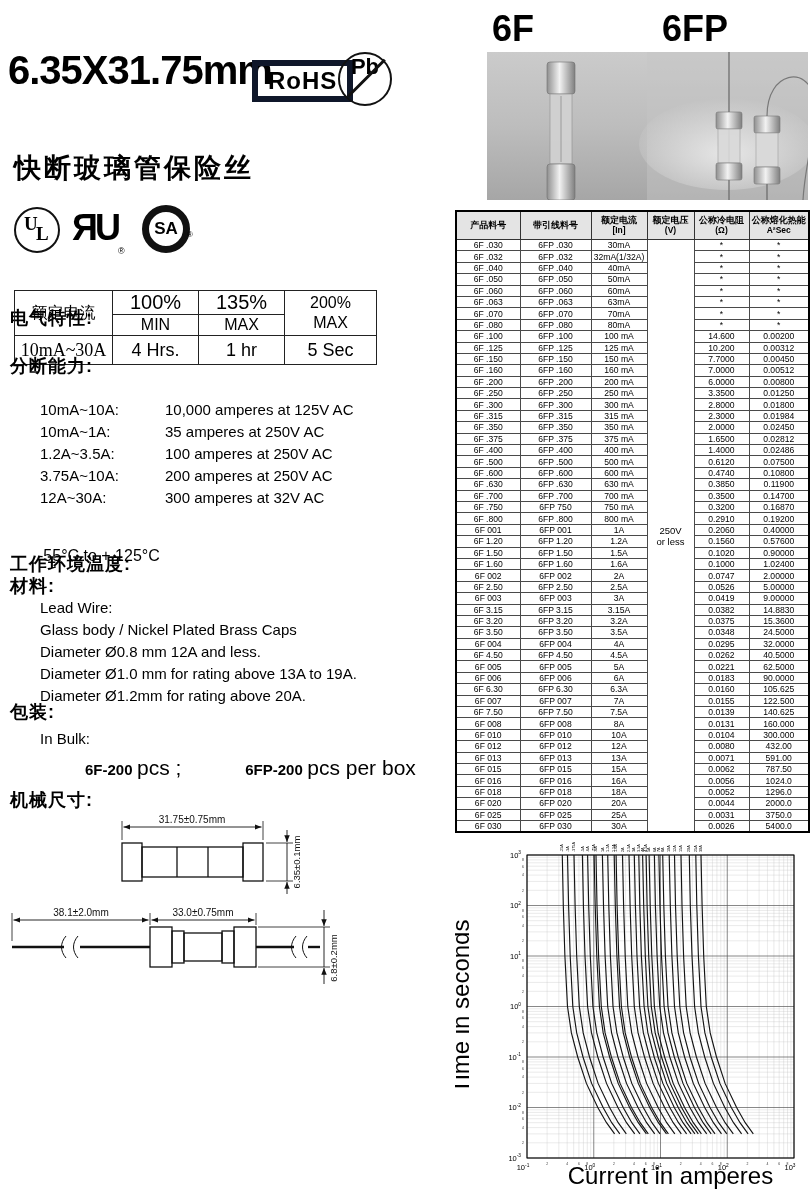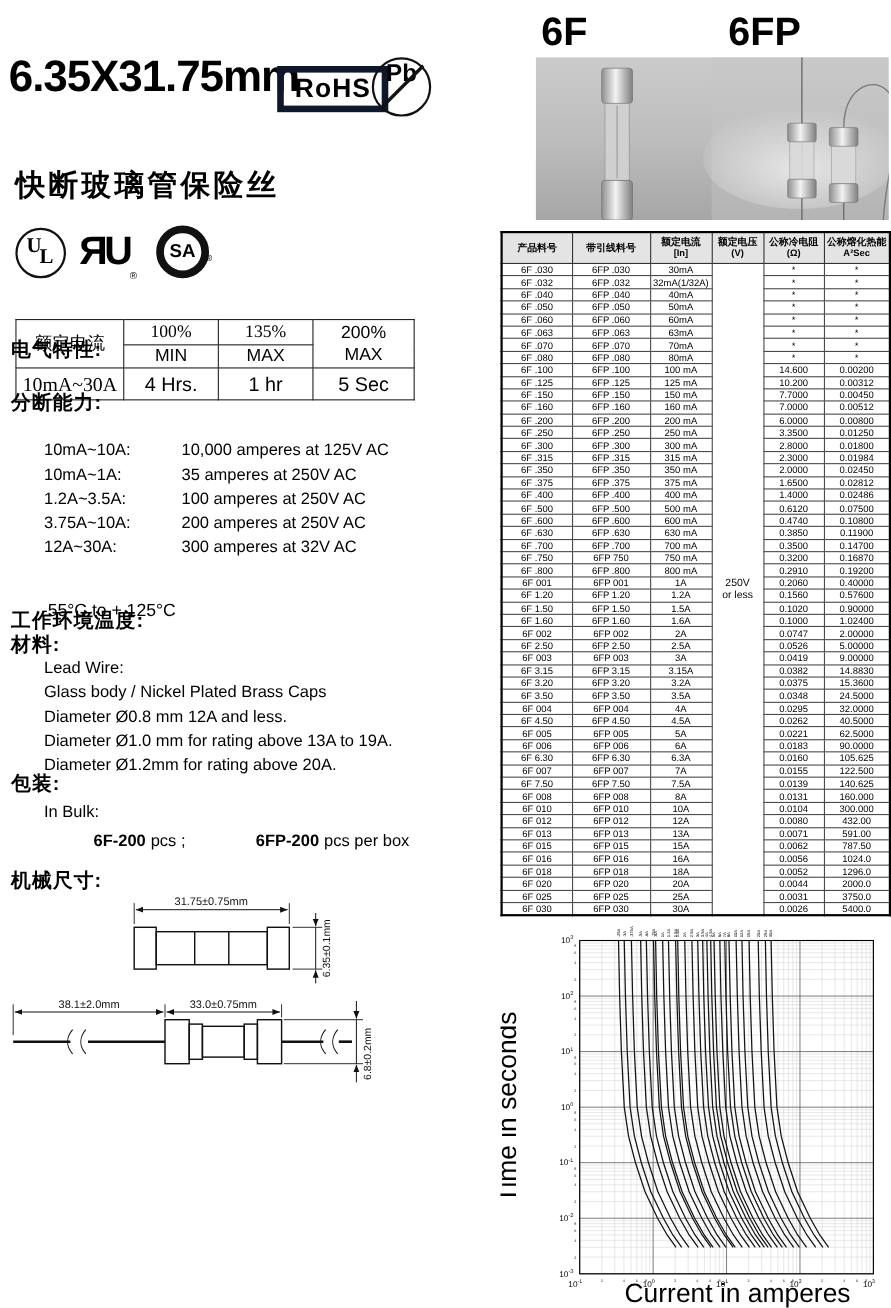--- a/index.html
+++ b/index.html
@@ -25,31 +25,31 @@
             display:flex;align-items:center;justify-content:center;font-size:17px;font-weight:900;}
   #csa-logo .reg{position:absolute;right:-10px;top:18px;font-size:8px;font-weight:normal;}
 
   
   .sec-title{font-size:18px;font-weight:bold;letter-spacing:1px;}
 
   
   #elec-table{left:14px;top:290px;width:362px;border-collapse:collapse;table-layout:fixed;}
   #elec-table td{border:1.3px solid #222;text-align:center;padding:0;}
   #elec-table .c1{font-family:"Liberation Serif","DejaVu Serif",serif;font-size:16px;}
-  #elec-table .pct{font-size:16px;height:22px;font-family:Liberation Serif, serif;}
+  #elec-table .pct{font-size:20px;height:22px;}
   #elec-table .lim{font-size:16px;height:20px;}
   #elec-table .val{font-size:18px;height:28px;}
   #elec-table .stack div{line-height:20px;font-size:16px;}
 
   .bc-row{height:22px;font-size:15px;}
   .bc-range{display:inline-block;width:125px;}
   .mat-line{height:22px;font-size:15px;}
 
   .pkg-bold{font-weight:bold;font-size:15px;}
-  .pkg-rest{font-size:15px;}
+  .pkg-rest{font-size:21px;}
 
   
   #photo{left:487px;top:52px;width:321px;height:148px;}
   .photo-label{font-size:36px;font-weight:bold;top:8px;}
 
   
   #parts-table{left:455px;top:210px;width:353px;border-collapse:collapse;table-layout:fixed;border:2px solid #000;}
   #parts-table th{background:#e4e4e4;border:1px solid #333;font-size:9px;font-weight:bold;padding:0;line-height:1.15;height:27px;}
   #parts-table td{border:1px solid #4a4a4a;font-size:8.6px;text-align:center;padding:0;height:10.4px;line-height:10px;white-space:nowrap;overflow:hidden;}
   #parts-table .vcell{font-size:9.5px;line-height:11px;}

